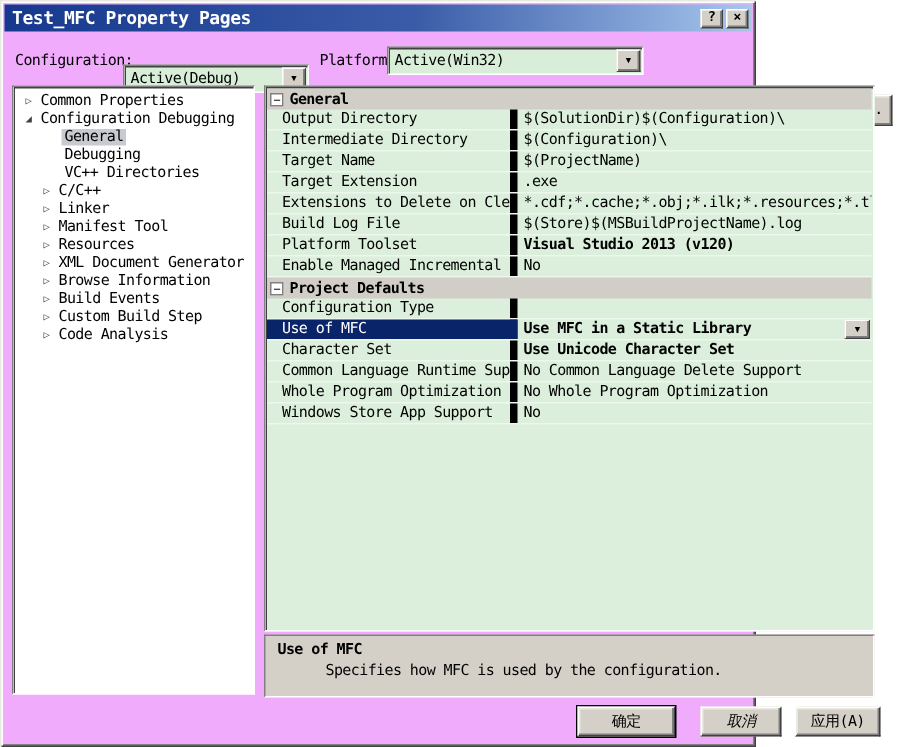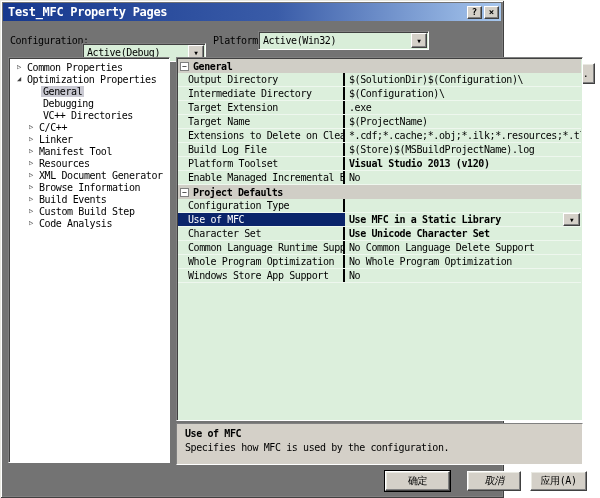--- a/index.html
+++ b/index.html
@@ -1,20 +1,20 @@
 <!DOCTYPE html>
 <html><head>
 <meta charset="utf-8">
 <style>
   * { box-sizing: border-box; margin: 0; padding: 0; }
   html,body { width:600px; height:498px; overflow:hidden; }
   body { font-family:"DejaVu Sans Mono","Liberation Mono",monospace; }
 
   .dialog {
-    position:relative; width:504px; height:498px; background:#737373;
+    position:relative; width:504px; height:498px; background:#f0abfc;
     box-shadow: inset 1px 1px 0 #e9e9e2, inset -1px -1px 0 #404040,
                 inset 2px 2px 0 #ffffff, inset -2px -2px 0 #808080;
     padding-left: 48px;
   }
 
   
   .titlebar {
     position:absolute; left:3px; top:3px; right:3px; height:18px;
     background:linear-gradient(90deg,#16388e 0%, #3a5ca8 55%, #a7c7ee 100%);
     display:flex; align-items:center; padding-left:5px;
@@ -67,40 +67,40 @@
   .grid {
     position:absolute; left:176px; top:57px; width:407px; height:364px; background:#dcefdc;
     border:1px solid; border-color:#808080 #fff #fff #808080; box-shadow: inset 1px 1px 0 #404040;
     overflow:hidden; padding:1px;
   }
   .g-header { height:14px; background:#d0cec6; display:flex; align-items:center;
               font-size:10px; letter-spacing:-0.4px; font-weight:bold; }
   .g-box { width:9px; height:9px; background:#fff; border:1px solid #808080; flex:none;
            font-size:8px; font-weight:normal; line-height:7px; text-align:center; margin:0 4px 0 2px; }
   .g-row { height:14px; display:flex; border-bottom:1px solid #eef7ee; }
-  .g-label { width:167px; flex:none; padding:1px 2px 0 10px; border-right:2px solid #000000;
+  .g-label { width:167px; flex:none; padding:1px 2px 0 10px; border-right:5px solid #000000;
              overflow:hidden; white-space:nowrap; font-size:10px; letter-spacing:-0.4px; }
   .g-value { flex:1; padding:1px 2px 0 4px; overflow:hidden; white-space:nowrap;
              font-size:10px; letter-spacing:-0.4px; position:relative; }
   .g-value.bold { font-weight:bold; }
   .g-row.selected .g-label { background:#0a246a; color:#fff; border-right-color:#0a246a; }
   .dd-btn {
     position:absolute; right:1px; top:0; width:17px; height:13px; background:#d4d0c8;
     border:1px solid; border-color:#fff #404040 #404040 #fff; box-shadow: inset -1px -1px 0 #808080;
     font-size:6px; font-weight:normal; text-align:center; line-height:12px; color:#000;
   }
 
   
   .desc {
     position:absolute; left:176px; top:423px; width:407px; height:42px; background:#d4d0c8;
     border:1px solid; border-color:#808080 #fff #fff #808080;
     padding:4px 8px; overflow:hidden;
   }
   .desc-title { font-size:10px; letter-spacing:-0.4px; font-weight:bold; margin-bottom:3px; }
-  .desc-text { font-size:10px; letter-spacing:-0.4px; }
+  .desc-text { font-size:10px; letter-spacing:-0.4px;margin-left:32px; }
 
   
   .btn-ok     { left:385px; top:471px; width:65px; height:20px; box-shadow: inset -1px -1px 0 #808080, inset 1px 1px 0 #e9e9e2, 0 0 0 1px #000; }
   .btn-cancel { left:467px; top:471px; width:54px; height:20px;font-style:italic; }
   .btn-apply  { left:530px; top:471px; width:57px; height:20px; }
 </style>
 </head>
 <body>
 
 <div class="dialog">
@@ -124,21 +124,21 @@
   </div>
   <button class="push-btn" style="left:447px; top:30px; width:148px; height:21px;margin-top:33px;">Configuration Manager...</button>
 
   <div class="tree">
     <div class="t-item lvl0">
       <span class="t-arrow">▷</span>
       <span class="t-label">Common Properties</span>
     </div>
     <div class="t-item lvl0">
       <span class="t-arrow">◢</span>
-      <span class="t-label">Optimization Properties</span>
+      <span class="t-label">Configuration Debugging</span>
     </div>
     <div class="t-item lvl1 leaf">
       <span class="t-label selected">General</span>
     </div>
     <div class="t-item lvl1 leaf">
       <span class="t-label">Debugging</span>
     </div>
     <div class="t-item lvl1 leaf">
       <span class="t-label">VC++ Directories</span>
     </div>
@@ -188,26 +188,26 @@
     </div>
     <div class="g-row">
       <span class="g-label">Output Directory</span>
       <span class="g-value">$(SolutionDir)$(Configuration)\</span>
     </div>
     <div class="g-row">
       <span class="g-label">Intermediate Directory</span>
       <span class="g-value">$(Configuration)\</span>
     </div>
     <div class="g-row">
+      <span class="g-label">Target Name</span>
+      <span class="g-value">$(ProjectName)</span>
+    </div>
+    <div class="g-row">
       <span class="g-label">Target Extension</span>
       <span class="g-value">.exe</span>
-    </div>
-    <div class="g-row">
-      <span class="g-label">Target Name</span>
-      <span class="g-value">$(ProjectName)</span>
     </div>
     <div class="g-row">
       <span class="g-label">Extensions to Delete on Clean</span>
       <span class="g-value">*.cdf;*.cache;*.obj;*.ilk;*.resources;*.tlb;*.</span>
     </div>
     <div class="g-row">
       <span class="g-label">Build Log File</span>
       <span class="g-value">$(Store)$(MSBuildProjectName).log</span>
     </div>
     <div class="g-row">

